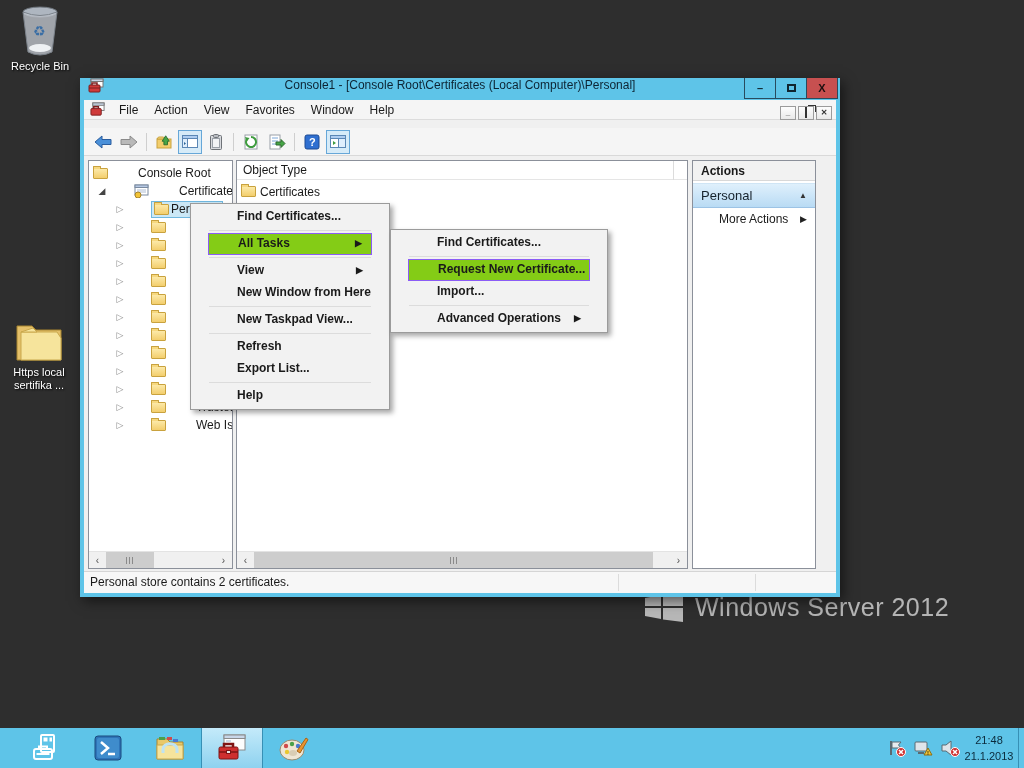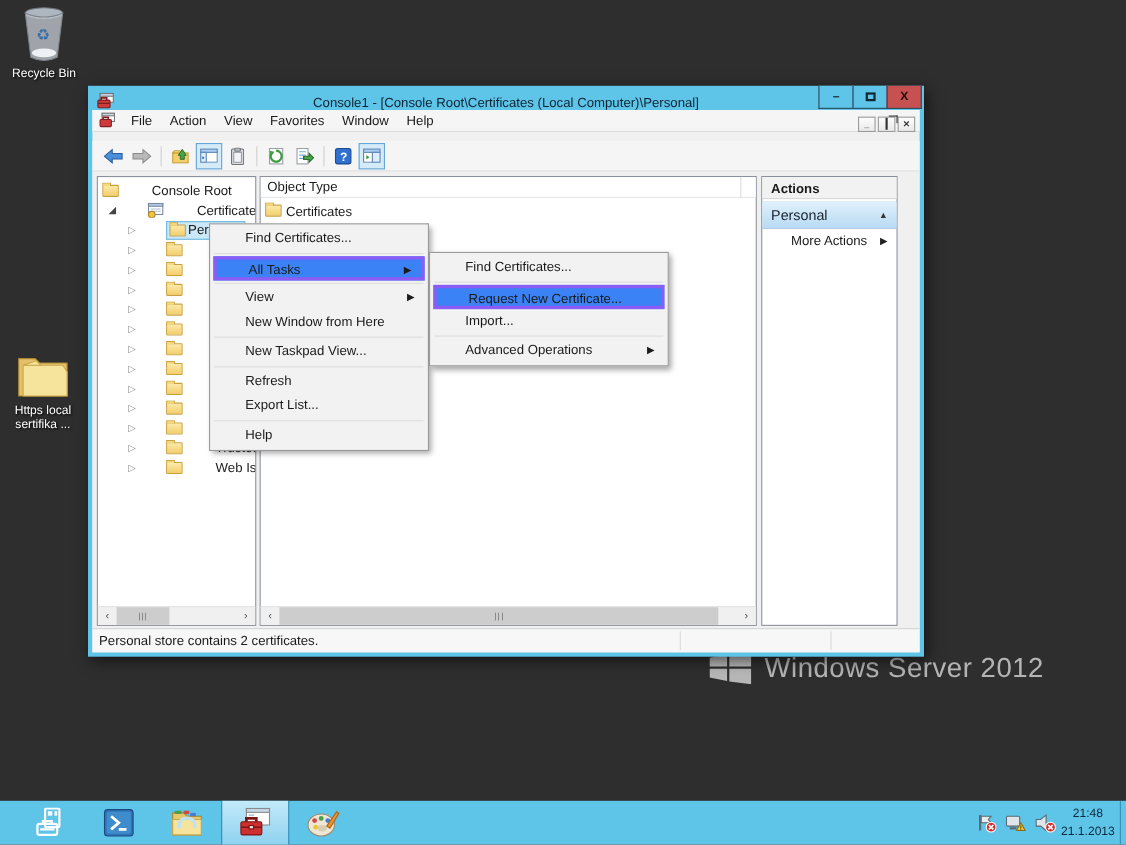--- a/index.html
+++ b/index.html
@@ -12,21 +12,21 @@
   .desk-icon { position:absolute; width:76px; text-align:center; color:#fff; font-size:11px; }
   .desk-icon .lbl { margin-top:2px; text-shadow:1px 1px 2px #000; line-height:13px; }
 
   
   .watermark { position:absolute; left:645px; top:592px; z-index:1; display:flex; align-items:center; color:rgba(225,225,225,.75); }
   .watermark .wm-text { font-size:25px; letter-spacing:.5px; margin-left:12px; }
 
   
   .window { position:absolute; left:80px; top:78px; width:760px; height:519px; z-index:10;
             background:#5ec4e8; box-shadow:3px 4px 12px rgba(0,0,0,.55); }
-  .titlebar { position:absolute; left:0; top:0; right:0; height:22px; display:flex; align-items:flex-end; }
+  .titlebar { position:absolute; left:0; top:0; right:0; height:22px; display:flex; align-items:flex-start; }
   .titlebar .ticon { margin-left:8px; }
   .titlebar .ttext { position:absolute; left:0; right:0; text-align:center; font-size:12px; color:#0d2433; }
   .winbtns { position:absolute; right:2px; top:0; display:flex; z-index:2; }
   .winbtn { width:32px; height:21px; border:1px solid #284b5e; border-top:none; background:#5ec4e8;
             display:flex; align-items:center; justify-content:center; font-size:11px; font-weight:bold; color:#102630; margin-left:-1px; }
   .winbtn.close { background:#c75050; color:#1c0f0f; }
   .maxglyph { width:9px; height:8px; border:2px solid #102630; }
   .content { position:absolute; left:4px; right:4px; top:22px; bottom:4px; background:#f0f0f0; }
 
   
@@ -85,25 +85,25 @@
   .sthumb::after { content:""; position:absolute; left:50%; top:5px; width:8px; height:7px; margin-left:-4px;
                    background:repeating-linear-gradient(90deg,#8a8a8a 0 1px,transparent 1px 3px); }
 
   
   .statusbar { position:absolute; left:0; right:0; bottom:0; height:22px; background:#f7f7f7; border-top:1px solid #d5d5d5; font-size:12px; color:#1a1a1a; }
   .statusbar .stext { position:absolute; left:6px; top:3px; }
   .statusbar .sdiv1 { position:absolute; left:534px; top:2px; bottom:2px; width:1px; background:#dcdcdc; }
   .statusbar .sdiv2 { position:absolute; left:671px; top:2px; bottom:2px; width:1px; background:#dcdcdc; }
 
   
-  .ctx { position:absolute; background:#f2f2f2; border:1px solid #9b9b9b; box-shadow:3px 3px 5px rgba(0,0,0,.35); padding:2px 3px; z-index:50; }
+  .ctx { position:absolute; background:#f2f2f2; border:1px solid #9b9b9b; box-shadow:3px 3px 5px rgba(0,0,0,.35); padding:2px 17px; z-index:50;font-weight:bold; }
   .ctx-main { left:190px; top:203px; width:200px; }
   .ctx-sub  { left:390px; top:229px; width:218px; z-index:51; }
   .mi { position:relative; height:22px; line-height:21px; font-size:12px; color:#1a1a1a; padding-left:29px; padding-right:24px; white-space:nowrap; }
-  .mi.hl { background:#3b82f6; border:3px solid #8b5cf6; line-height:19px; }
+  .mi.hl { background:#84cc16; border:1px solid #8b5cf6; line-height:19px; }
   .mi .sub-arrow { position:absolute; right:9px; top:0; font-size:9px; color:#1a1a1a; }
   .msep { height:1px; background:#dcdcdc; margin:2px 1px; }
 
   
   .taskbar { position:absolute; left:0; bottom:0; width:1024px; height:40px; background:#5ec4e8; z-index:20; }
   .tb-app { position:absolute; top:0; width:62px; height:40px; display:flex; align-items:center; justify-content:center; }
   .tb-app.active { background:linear-gradient(#c4eafa,#8ed2ef); border-left:1px solid #3790b5; border-right:1px solid #3790b5; }
   .tray { position:absolute; right:64px; top:0; height:40px; display:flex; align-items:center; gap:8px; }
   .clock { position:absolute; right:8px; top:4px; width:54px; text-align:center; font-size:11px; color:#0b2b3c; line-height:16px; }
   .showdesk { position:absolute; right:0; top:0; width:6px; height:40px; border-left:1px solid #3790b5; }

